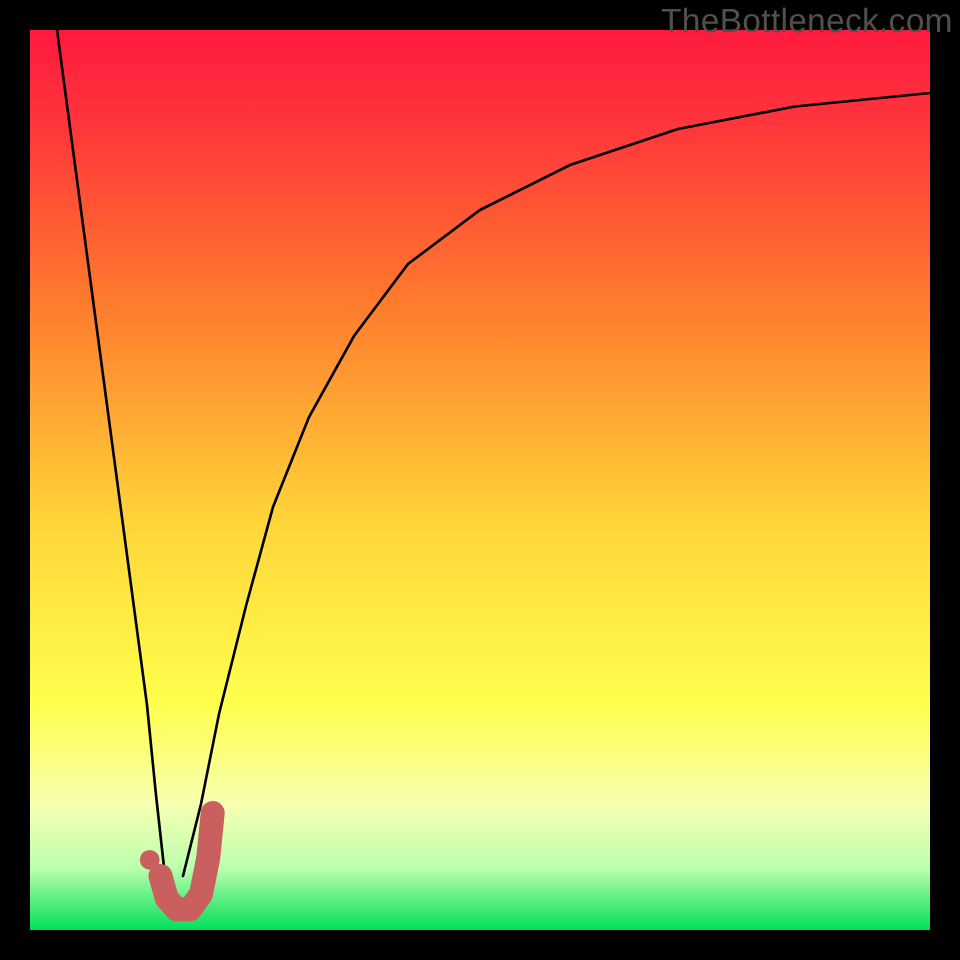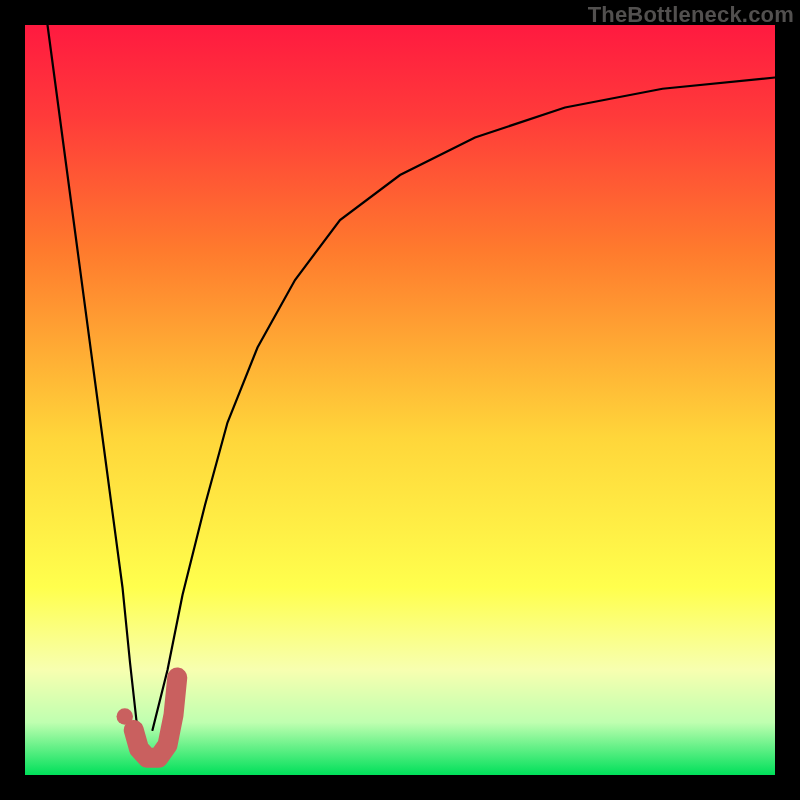--- a/index.html
+++ b/index.html
@@ -32,22 +32,22 @@
     top: 25px;
     width: 750px;
     height: 750px;
     overflow: visible;
   }
   .watermark {
     position: absolute;
     top: 2px;
     right: 6px;
     font-family: Arial, Helvetica, sans-serif;
-    font-size: 22px;
-    font-weight: 700;
+    font-size: 28px;
+    font-weight: 400;
     color: #52504f;
     letter-spacing: 0.2px;
   }
 </style>
 </head>
 <body>
 
 <div class="frame">
 
   <div class="plot" id="plot" style="background: linear-gradient(rgb(255, 26, 64) 0%, rgb(255, 58, 58) 12%, rgb(255, 122, 45) 30%, rgb(255, 214, 58) 55%, rgb(255, 255, 77) 75%, rgb(247, 255, 176) 86%, rgb(191, 255, 176) 93%, rgb(0, 224, 90) 100%);"></div>

